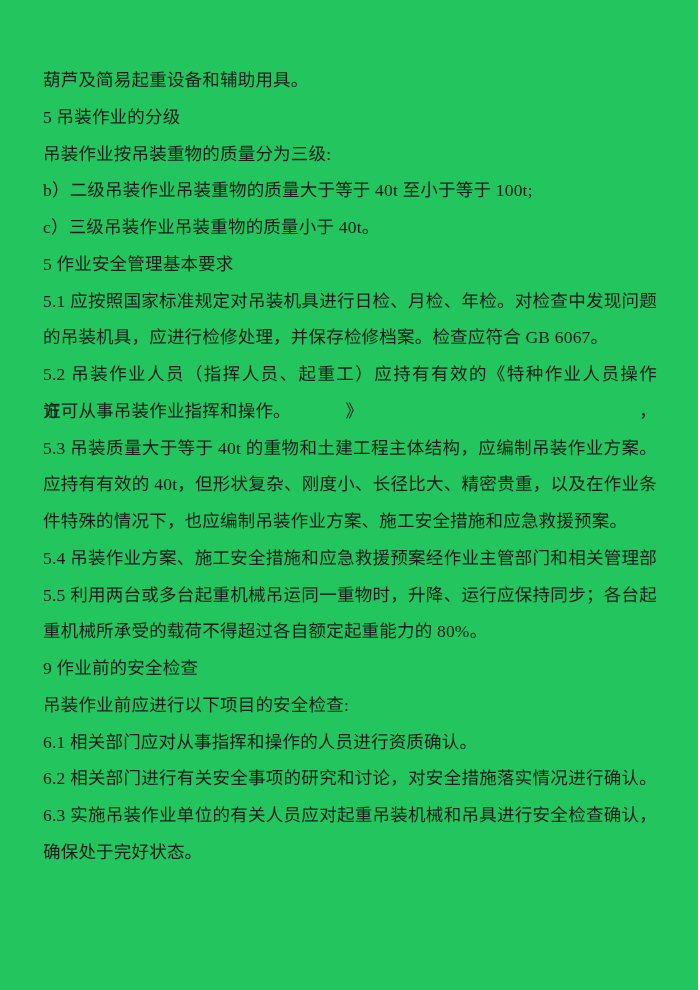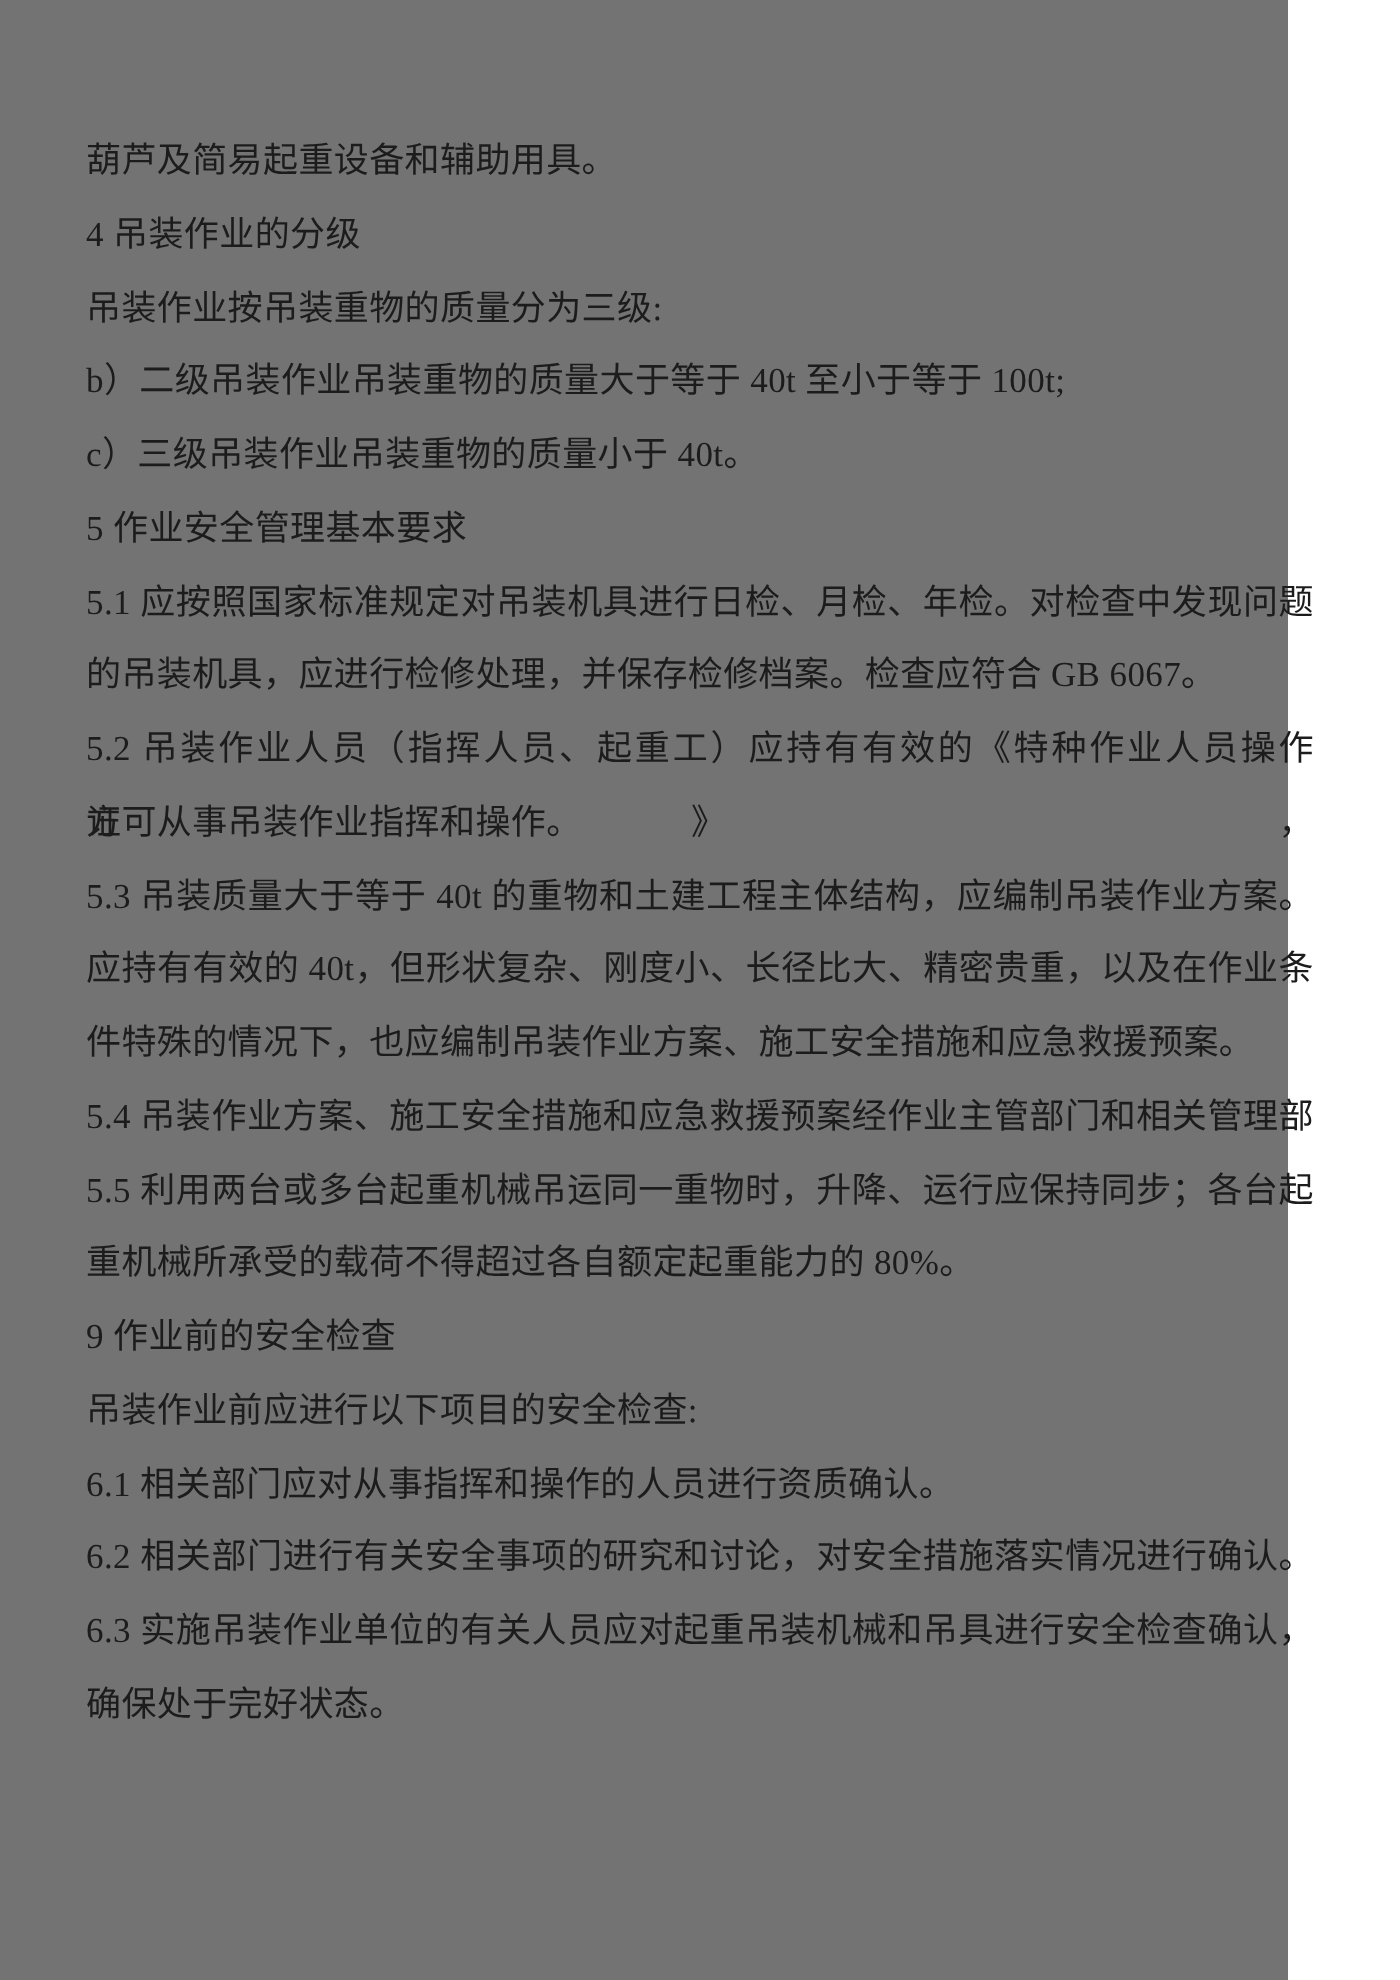--- a/index.html
+++ b/index.html
@@ -8,23 +8,23 @@
     background: #ffffff;
   }
   body {
     width: 700px;
     height: 990px;
     overflow: hidden;
     font-family: "Liberation Serif", "DejaVu Serif", serif;
   }
   .page {
     position: relative;
-    width: 644px;
+    width: 698px;
     height: 990px;
-    background: #737373;
+    background: #22c55e;
     box-sizing: border-box;
   }
   .text-block {
     position: absolute;
     top: 62px;
     left: 43px;
     width: 614px;
   }
   .line {
     height: 36.75px;
@@ -39,21 +39,21 @@
     text-align: justify;
     text-align-last: justify;
   }
 </style>
 </head>
 <body>
 
 <div class="page">
   <div class="text-block" id="text-block">
       <div class="line">葫芦及简易起重设备和辅助用具。</div>
-      <div class="line">4  吊装作业的分级</div>
+      <div class="line">5  吊装作业的分级</div>
       <div class="line">吊装作业按吊装重物的质量分为三级:</div>
       <div class="line">b）二级吊装作业吊装重物的质量大于等于 40t 至小于等于 100t;</div>
       <div class="line">c）三级吊装作业吊装重物的质量小于 40t。</div>
       <div class="line">5  作业安全管理基本要求</div>
       <div class="line fill">5.1  应按照国家标准规定对吊装机具进行日检、月检、年检。对检查中发现问题</div>
       <div class="line">的吊装机具，应进行检修处理，并保存检修档案。检查应符合 GB 6067。</div>
       <div class="line fill">5.2  吊装作业人员（指挥人员、起重工）应持有有效的《特种作业人员操作证》，</div>
       <div class="line">方可从事吊装作业指挥和操作。</div>
       <div class="line fill">5.3  吊装质量大于等于 40t 的重物和土建工程主体结构，应编制吊装作业方案。</div>
       <div class="line fill">应持有有效的 40t，但形状复杂、刚度小、长径比大、精密贵重，以及在作业条</div>

